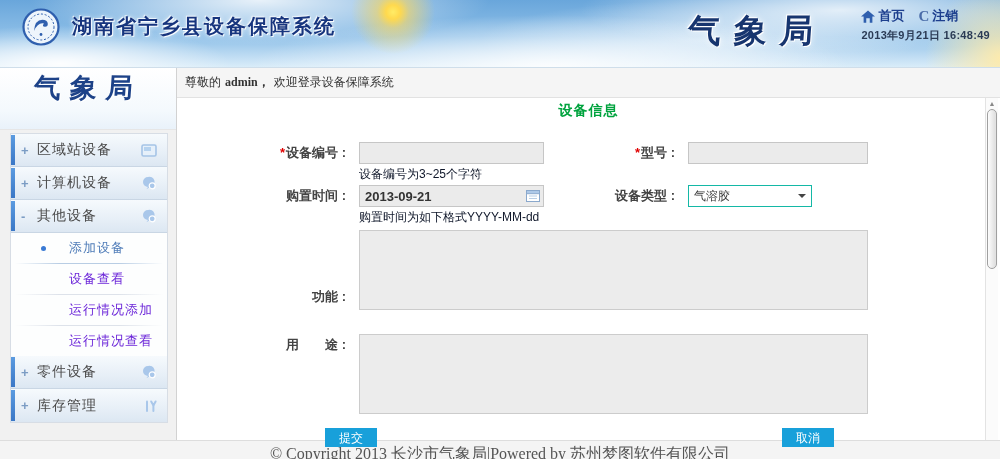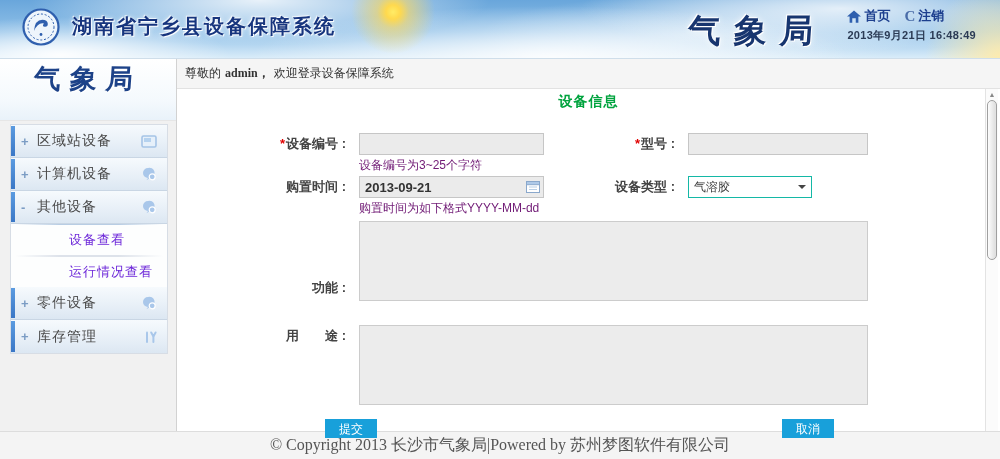--- a/index.html
+++ b/index.html
@@ -1,21 +1,21 @@
 <!DOCTYPE html>
 <html><head>
 <meta charset="utf-8">
 <style>
   * { margin:0; padding:0; box-sizing:border-box; }
   html,body { width:1000px; height:459px; overflow:hidden; }
   body { font-family:"Liberation Sans", sans-serif; background:#fff; }
 
   
   .header{
-    height:59px; position:relative; overflow:hidden;
+    height:68px; position:relative; overflow:hidden;
     background:
       radial-gradient(circle at 393px 12px, #ffec66 0px, #ffd94e 7px, rgba(255,215,80,.55) 16px, rgba(255,230,130,0) 42px),
       radial-gradient(circle at 1000px 58px, rgba(255,235,170,.95) 0px, rgba(255,235,170,0) 75px),
       radial-gradient(ellipse 170px 38px at 6% 95%, rgba(255,255,255,.95), rgba(255,255,255,0)),
       radial-gradient(ellipse 230px 45px at 26% 0%, rgba(255,255,255,.85), rgba(255,255,255,0)),
       radial-gradient(ellipse 300px 52px at 55% 100%, rgba(255,255,255,.9), rgba(255,255,255,0)),
       radial-gradient(ellipse 260px 42px at 84% 15%, rgba(255,255,255,.8), rgba(255,255,255,0)),
       radial-gradient(ellipse 220px 40px at 70% 60%, rgba(255,255,255,.55), rgba(255,255,255,0)),
       linear-gradient(180deg,#69a6db 0%, #8fc0e8 55%, #d9ecf9 100%);
     border-bottom:1px solid #cfdeea;
@@ -27,21 +27,21 @@
     text-shadow:1px 1px 0 rgba(255,255,255,.9), -1px -1px 0 rgba(255,255,255,.7), 0 0 5px rgba(255,255,255,.9);
   }
   .brand-big{
     position:absolute; left:688px; top:9px;
     font-family:"Liberation Serif", serif;
     font-size:33px; font-weight:bold; color:#17356f; letter-spacing:13px;
     transform:skewX(-4deg);
     text-shadow:1px 1px 0 #fff, -1px -1px 0 #fff, 0 0 7px rgba(255,255,255,.95);
     white-space:nowrap;
   }
-  .top-nav{ position:absolute; right:24px; top:7px; text-align:left; }
+  .top-nav{ position:absolute; right:10px; top:7px; text-align:left; }
   .top-nav-row{ display:flex; align-items:center; gap:6px; }
   .top-link{ display:flex; align-items:center; gap:3px; text-decoration:none; cursor:pointer;
     font-size:13px; font-weight:bold; color:#1d3f8e; }
   .logout-c{ font-size:15px; font-weight:bold; color:#4a6ca8; font-family:"Liberation Serif",serif; margin-left:8px; }
   .top-datetime{ margin-top:3px; font-size:11px; color:#2b3b55; font-weight:bold; letter-spacing:.3px; }
 
   
   .page-body{ display:flex; height:372px; }
   .left-col{ width:176px; background:#f1f1f1; position:relative; }
   .main-col{ flex:1; background:#fff; border-left:1px solid #d2d2d2; position:relative; }
@@ -124,21 +124,21 @@
   .flabel{ text-align:right; font-size:13px; font-weight:bold; color:#444; white-space:nowrap; }
   .req{ color:#e00000; margin-right:1px; font-weight:bold; }
   .txt-input{
     width:100%; height:22px; background:#ebebeb; border:1px solid #c6c6c6;
     font-size:13px; padding:0 4px; color:#333; font-family:"Liberation Sans",sans-serif;
   }
   .date-wrap{ position:relative; width:100%; }
   .date-input{ width:100%; height:22px; background:#ebebeb; border:1px solid #c6c6c6;
     font-size:13px; font-weight:bold; padding:0 22px 0 5px; color:#333; font-family:"Liberation Sans",sans-serif; }
   .cal-btn{ position:absolute; right:4px; top:4px; cursor:pointer; line-height:0; }
-  .hint{ font-size:12px; color:#701a75; }
+  .hint{ font-size:12px; color:#0f172a; }
   .col2{ grid-column:2; } .col4{ grid-column:4; }
   .select-box{
     grid-column:4; width:124px; height:22px; background:#fff; border:1px solid #14b8a6;
     display:flex; align-items:center; justify-content:space-between; padding:0 5px;
     font-size:12px; color:#333; cursor:pointer;
   }
   .sel-arrow{ width:0; height:0; border:4px solid transparent; border-top-color:#444; margin-top:4px; }
   .area-label-bottom{ align-self:end; padding-bottom:4px; }
   .area-label-top{ align-self:start; padding-top:2px; }
   .form-textarea{
@@ -227,26 +227,34 @@
         <span class="menu-label">其他设备</span>
         <span class="menu-ico">
           <svg width="16" height="14" viewBox="0 0 16 14">
             <path d="M7 1 a5 5 0 1 0 0 10 l-1.6 2.2 4.6 -2.6 a5 5 0 0 0 -3 -9.6z" fill="#a9c7ea"></path>
             <circle cx="11.2" cy="9.8" r="3" fill="#a9c7ea" stroke="#fff" stroke-width="1.2"></circle>
           </svg>
         </span>
       </div>
 
       <div class="submenu">
+        <div class="submenu-item active">
+          <span class="bullet"></span>
+          <span>添加设备</span>
+        </div>
         <div class="submenu-divider"></div>
         <div class="submenu-item">
           
           <span>设备查看</span>
         </div>
         <div class="submenu-divider light"></div>
+        <div class="submenu-item">
+          
+          <span>运行情况添加</span>
+        </div>
         <div class="submenu-divider light"></div>
         <div class="submenu-item">
           
           <span>运行情况查看</span>
         </div>
       </div>
 
       <div class="menu-header">
         <span class="expand-sign">+</span>
         <span class="menu-label">零件设备</span>

